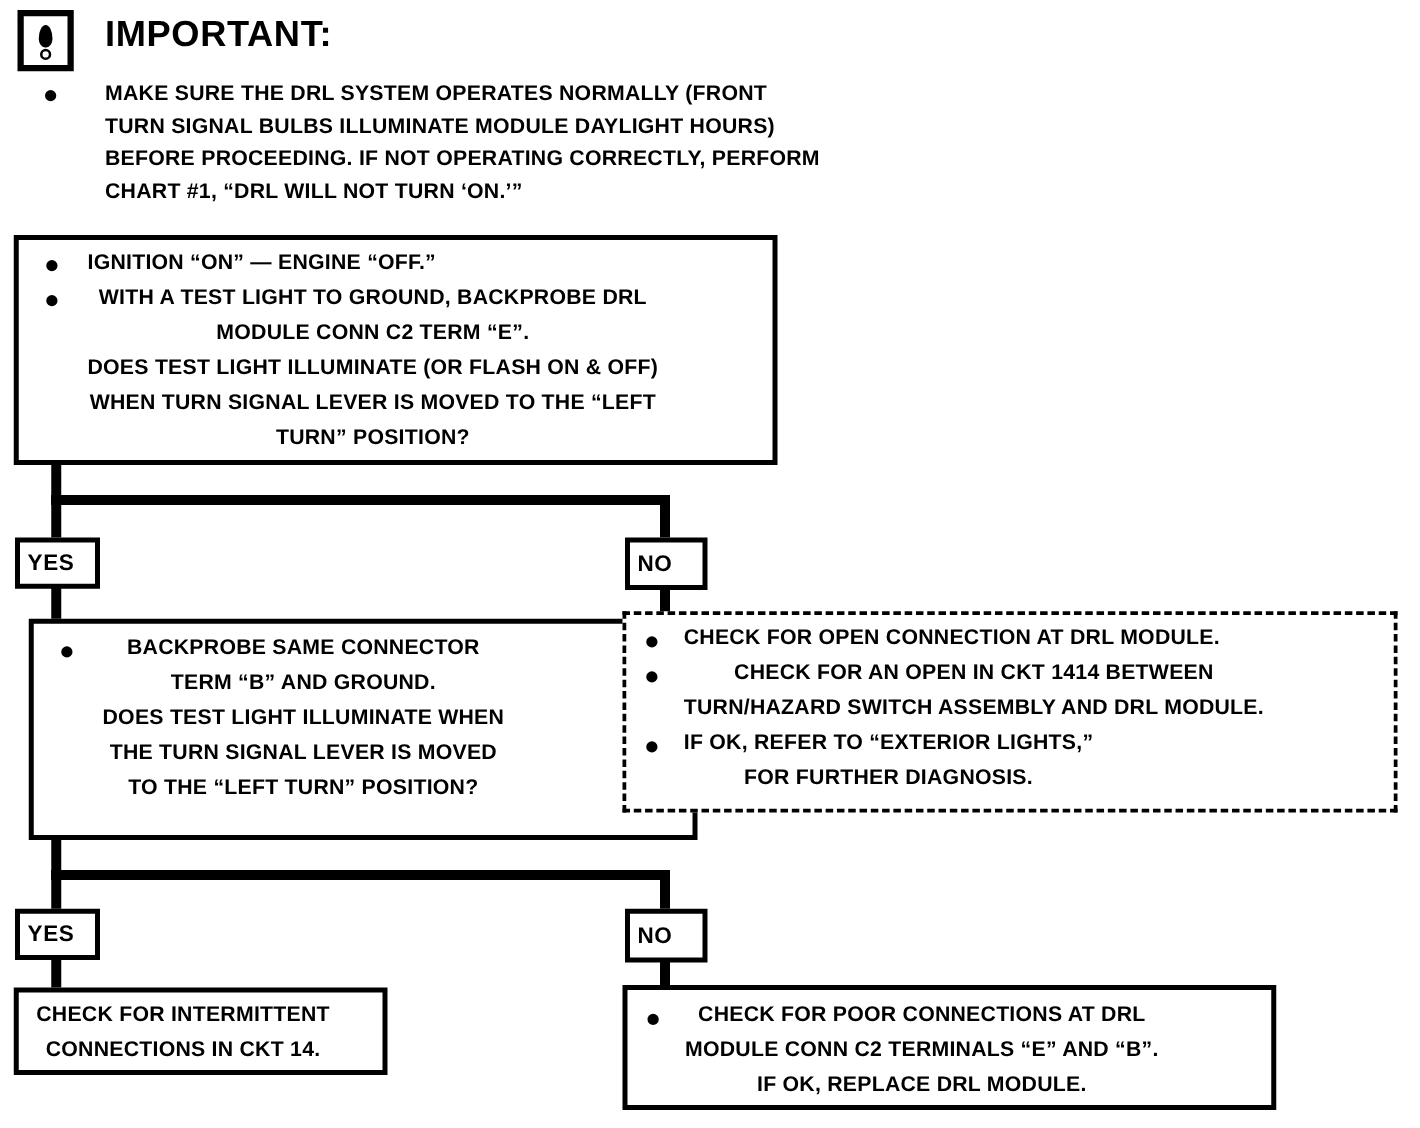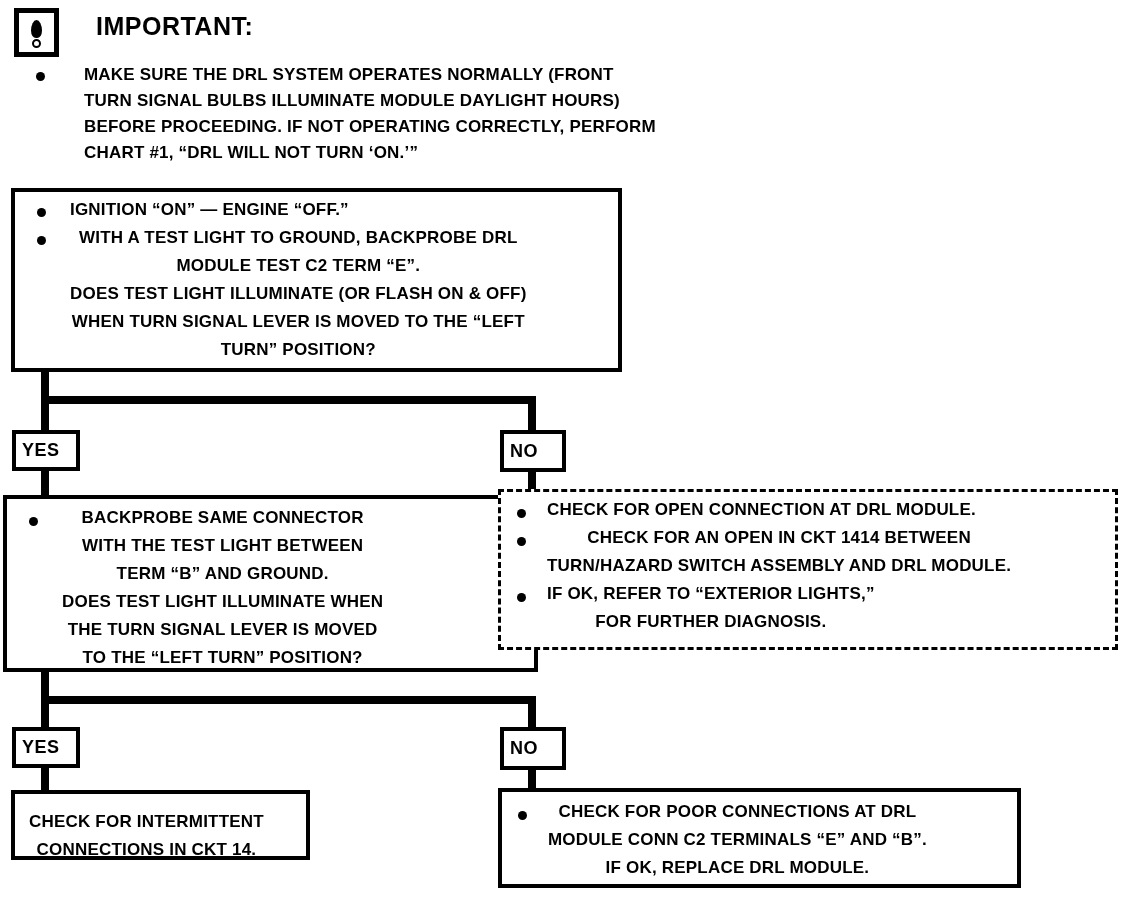--- a/index.html
+++ b/index.html
@@ -47,22 +47,22 @@
     top: 26px;
     width: 9px;
     height: 9px;
     margin-left: -4.5px;
     border: 2.5px solid #000;
     border-radius: 50%;
     background: #fff;
     box-sizing: border-box;
   }
   .important-title {
-    left: 96px; top: 12px;
-    font-size: 25px;
+    left: 84px; top: 12px;
+    font-size: 29px;
     font-weight: bold;
     letter-spacing: 0.5px;
     white-space: nowrap;
   }
 
   
   .note-bullet {
     left: 36px; top: 72px;
     width: 9px; height: 9px;
     background: #000;
@@ -148,21 +148,21 @@
   <div class="abs box" style="left:11px; top:188px; width:611px; height:184px;">
     <div class="box-body">
       <div class="bul" style="left:22px; top:16px;"></div>
       <div class="blk" style="left:55px; top:4px;">
         <div>IGNITION “ON”  —  ENGINE “OFF.”</div>
       </div>
 
       <div class="bul" style="left:22px; top:44px;"></div>
       <div class="blk" style="left:55px; top:32px;">
         <div>WITH A TEST LIGHT TO GROUND, BACKPROBE DRL</div>
-        <div>MODULE TEST C2 TERM “E”.</div>
+        <div>MODULE CONN C2 TERM “E”.</div>
         <div>DOES TEST LIGHT ILLUMINATE (OR FLASH ON &amp; OFF)</div>
         <div>WHEN TURN SIGNAL LEVER IS MOVED TO THE “LEFT</div>
         <div>TURN” POSITION?</div>
       </div>
     </div>
   </div>
 
   <div class="abs ln-v" style="left:41px; top:372px; height:32px;"></div>
   <div class="abs ln-h" style="left:41px; top:396px; width:495px;"></div>
   <div class="abs ln-v" style="left:528px; top:396px; height:36px;"></div>
@@ -171,26 +171,25 @@
   <div class="abs label-box" style="left:12px; top:430px; width:68px; height:41px;">
     <span>YES</span>
   </div>
   <div class="abs label-box" style="left:500px; top:430px; width:66px; height:42px;">
     <span>NO</span>
   </div>
 
   <div class="abs ln-v" style="left:41px; top:468px; height:30px;"></div>
   <div class="abs ln-v" style="left:528px; top:470px; height:22px;"></div>
 
-  <div class="abs box" style="left:3px; top:495px; width:535px; height:177px;">
+  <div class="abs box" style="left:23px; top:495px; width:535px; height:177px;">
     <div class="box-body">
       <div class="bul" style="left:22px; top:18px;"></div>
       <div class="blk" style="left:55px; top:5px;">
         <div>BACKPROBE SAME CONNECTOR</div>
-        <div>WITH THE TEST LIGHT BETWEEN</div>
         <div>TERM “B” AND GROUND.</div>
         <div>DOES TEST LIGHT ILLUMINATE WHEN</div>
         <div>THE TURN SIGNAL LEVER IS MOVED</div>
         <div>TO THE “LEFT TURN” POSITION?</div>
       </div>
     </div>
   </div>
 
   <div class="abs box dashed" style="left:498px; top:489px; width:620px; height:161px;">
     <div class="box-body">
@@ -223,21 +222,21 @@
   </div>
   <div class="abs label-box" style="left:500px; top:727px; width:66px; height:43px;">
     <span>NO</span>
   </div>
 
   <div class="abs ln-v" style="left:41px; top:766px; height:26px;"></div>
   <div class="abs ln-v" style="left:528px; top:768px; height:22px;"></div>
 
   <div class="abs box" style="left:11px; top:790px; width:299px; height:70px;">
     <div class="box-body">
-      <div class="blk" style="left:14px; top:4px;margin-top:10px;">
+      <div class="blk" style="left:14px; top:4px;">
         <div>CHECK FOR INTERMITTENT</div>
         <div>CONNECTIONS IN CKT 14.</div>
       </div>
     </div>
   </div>
 
   <div class="abs box" style="left:498px; top:788px; width:523px; height:100px;">
     <div class="box-body">
       <div class="bul" style="left:16px; top:19px;"></div>
       <div class="blk" style="left:46px; top:6px;">

